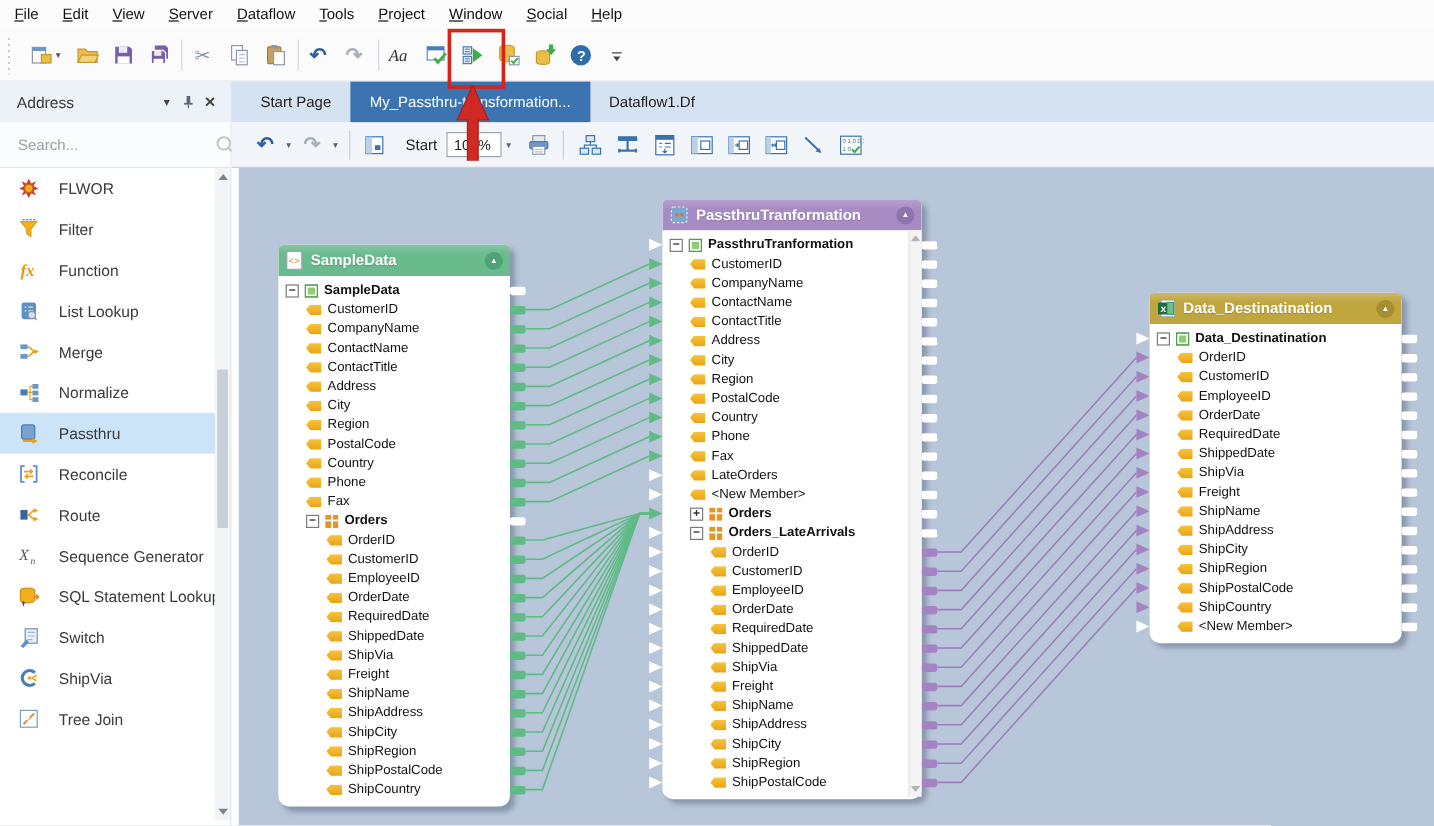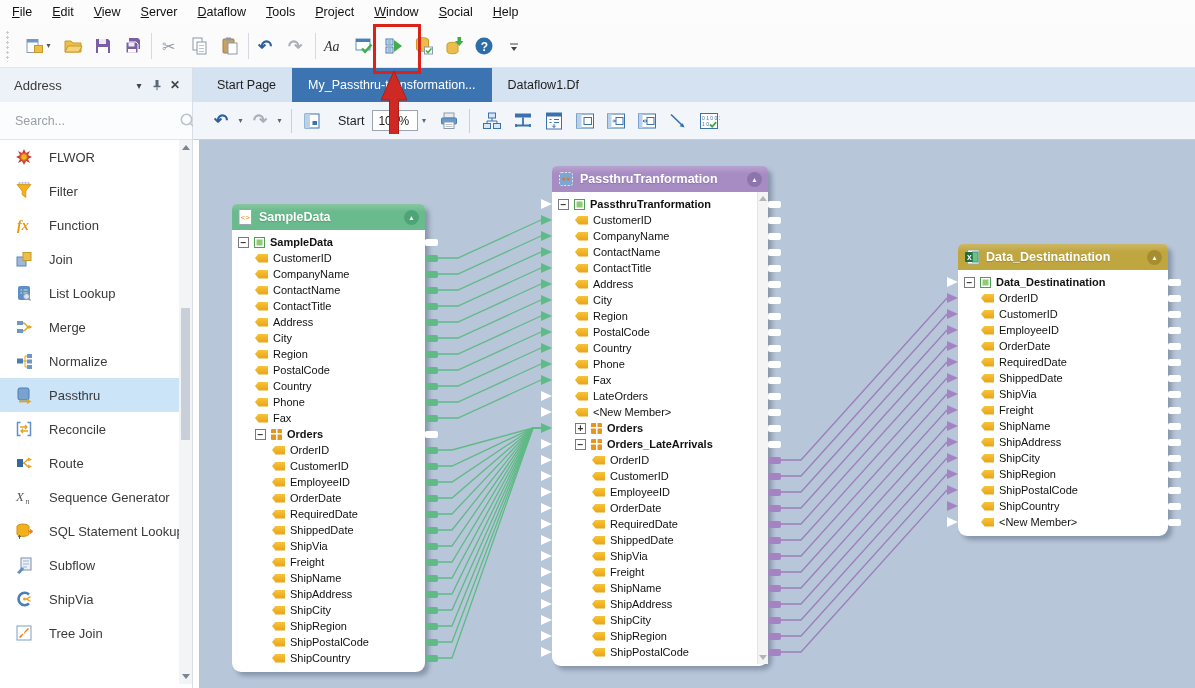--- a/index.html
+++ b/index.html
@@ -304,29 +304,20 @@
           <span style="display:flex;width:20px;justify-content:center;">
             <svg width="18" height="18" viewBox="0 0 18 18">
               <text x="2" y="14" font-size="14" font-style="italic" font-weight="bold" fill="#e8960f" font-family="Liberation Serif,serif">fx</text>
             </svg>
           </span>
           <span class="lbl">Function</span>
         </div>
         <div class="tbx-item">
           <span style="display:flex;width:20px;justify-content:center;">
             <svg width="18" height="18" viewBox="0 0 18 18">
-              <rect x="2" y="7" width="9" height="9" fill="#9db8d9" stroke="#5e85b5"></rect>
-              <rect x="8" y="2.5" width="8" height="8" fill="#ebbe4a" stroke="#c79a28"></rect>
-            </svg>
-          </span>
-          <span class="lbl">Join</span>
-        </div>
-        <div class="tbx-item">
-          <span style="display:flex;width:20px;justify-content:center;">
-            <svg width="18" height="18" viewBox="0 0 18 18">
               <rect x="3" y="2" width="12" height="14" rx="2" fill="#5e8fc7"></rect>
               <path d="M5.5 6h1.5M8.5 6h4M5.5 9h1.5M8.5 9h4" stroke="#d9e6b0"></path>
               <circle cx="11.5" cy="12.5" r="3" fill="#cfe3f5" stroke="#8b99a9"></circle>
               <path d="M13.5 14.5l2 2" stroke="#8b99a9" stroke-width="1.4"></path>
             </svg>
           </span>
           <span class="lbl">List Lookup</span>
         </div>
         <div class="tbx-item">
           <span style="display:flex;width:20px;justify-content:center;">
@@ -402,21 +393,21 @@
           <span class="lbl">SQL Statement Lookup</span>
         </div>
         <div class="tbx-item">
           <span style="display:flex;width:20px;justify-content:center;">
             <svg width="18" height="18" viewBox="0 0 18 18">
               <rect x="6" y="2" width="10" height="12" fill="#eaf0f8" stroke="#7c8ea6"></rect>
               <path d="M8 5h6M8 8h6M8 11h4" stroke="#9fb3cc"></path>
               <path d="M2 16.5l5-5.5 2.2 2L4.5 18z" fill="#5e8fc7"></path>
             </svg>
           </span>
-          <span class="lbl">Subflow</span>
+          <span class="lbl">Switch</span>
         </div>
         <div class="tbx-item">
           <span style="display:flex;width:20px;justify-content:center;">
             <svg width="18" height="18" viewBox="0 0 18 18">
               <path d="M14 4.5a6.2 6.2 0 1 0 0 9" fill="none" stroke="#4a7fb5" stroke-width="2.6"></path>
               <circle cx="9.5" cy="9" r="1.5" fill="#e8a21c"></circle>
               <path d="M11 9c2.2 0 2.2-2 4.5-2M11 9c2.2 0 2.2 2 4.5 2" stroke="#e8a21c" fill="none" stroke-width="1.3"></path>
             </svg>
           </span>
           <span class="lbl">ShipVia</span>

